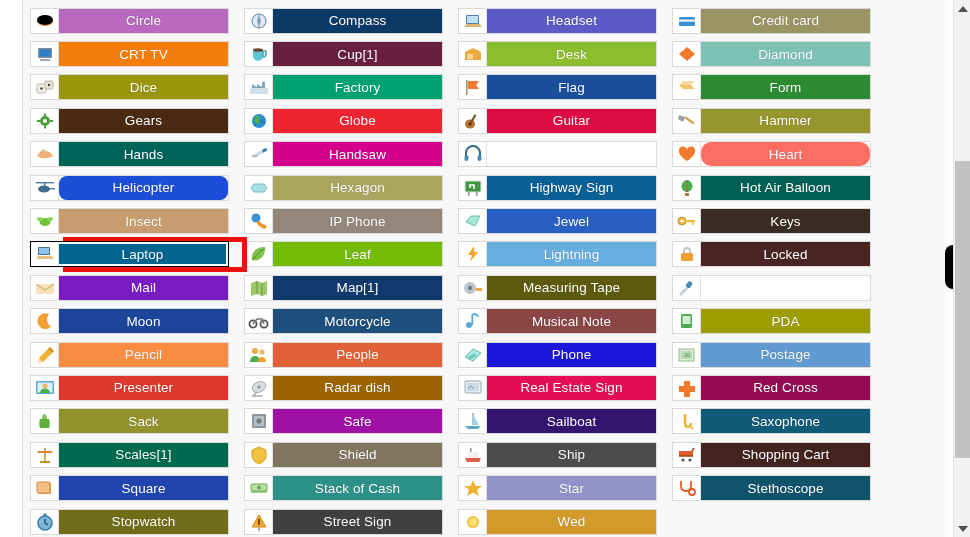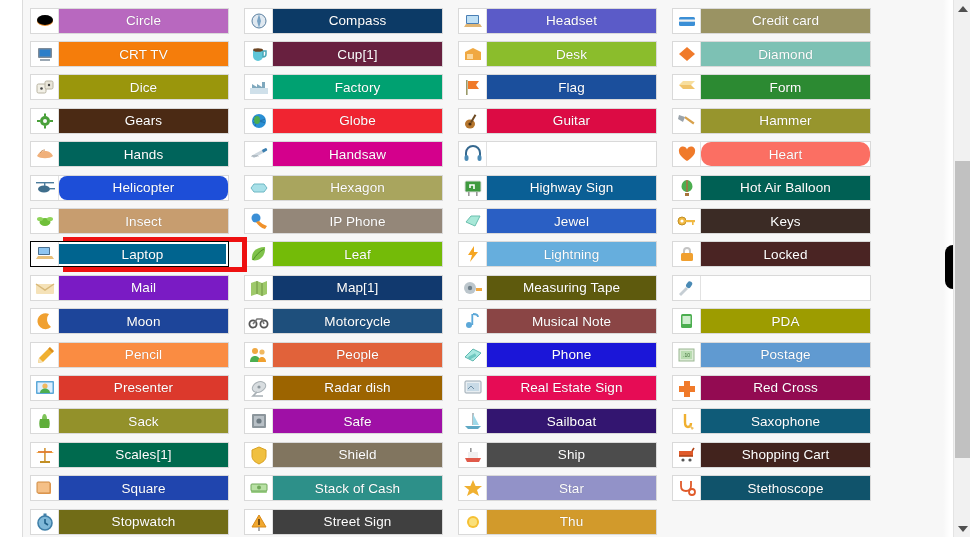--- a/index.html
+++ b/index.html
@@ -872,21 +872,21 @@
           </div>
         </div>
         <div class="cell">
           <div class="item">
             <div class="icon-box">
               <svg width="22" height="20" viewBox="0 0 22 20">
                 <circle cx="11" cy="10" r="6" fill="#f5c033"></circle>
                 <circle cx="11" cy="10" r="4" fill="#fae07a"></circle>
               </svg>
             </div>
-            <div class="label" style="background: rgb(210, 154, 43);">Thu</div>
+            <div class="label" style="background: rgb(210, 154, 43);">Wed</div>
           </div>
         </div>
       </div>
   </div>
 
   <div class="sb-track-left"></div>
 
   <div class="scrollbar">
     <div class="sb-arrow up">
         <span class="tri"></span>

